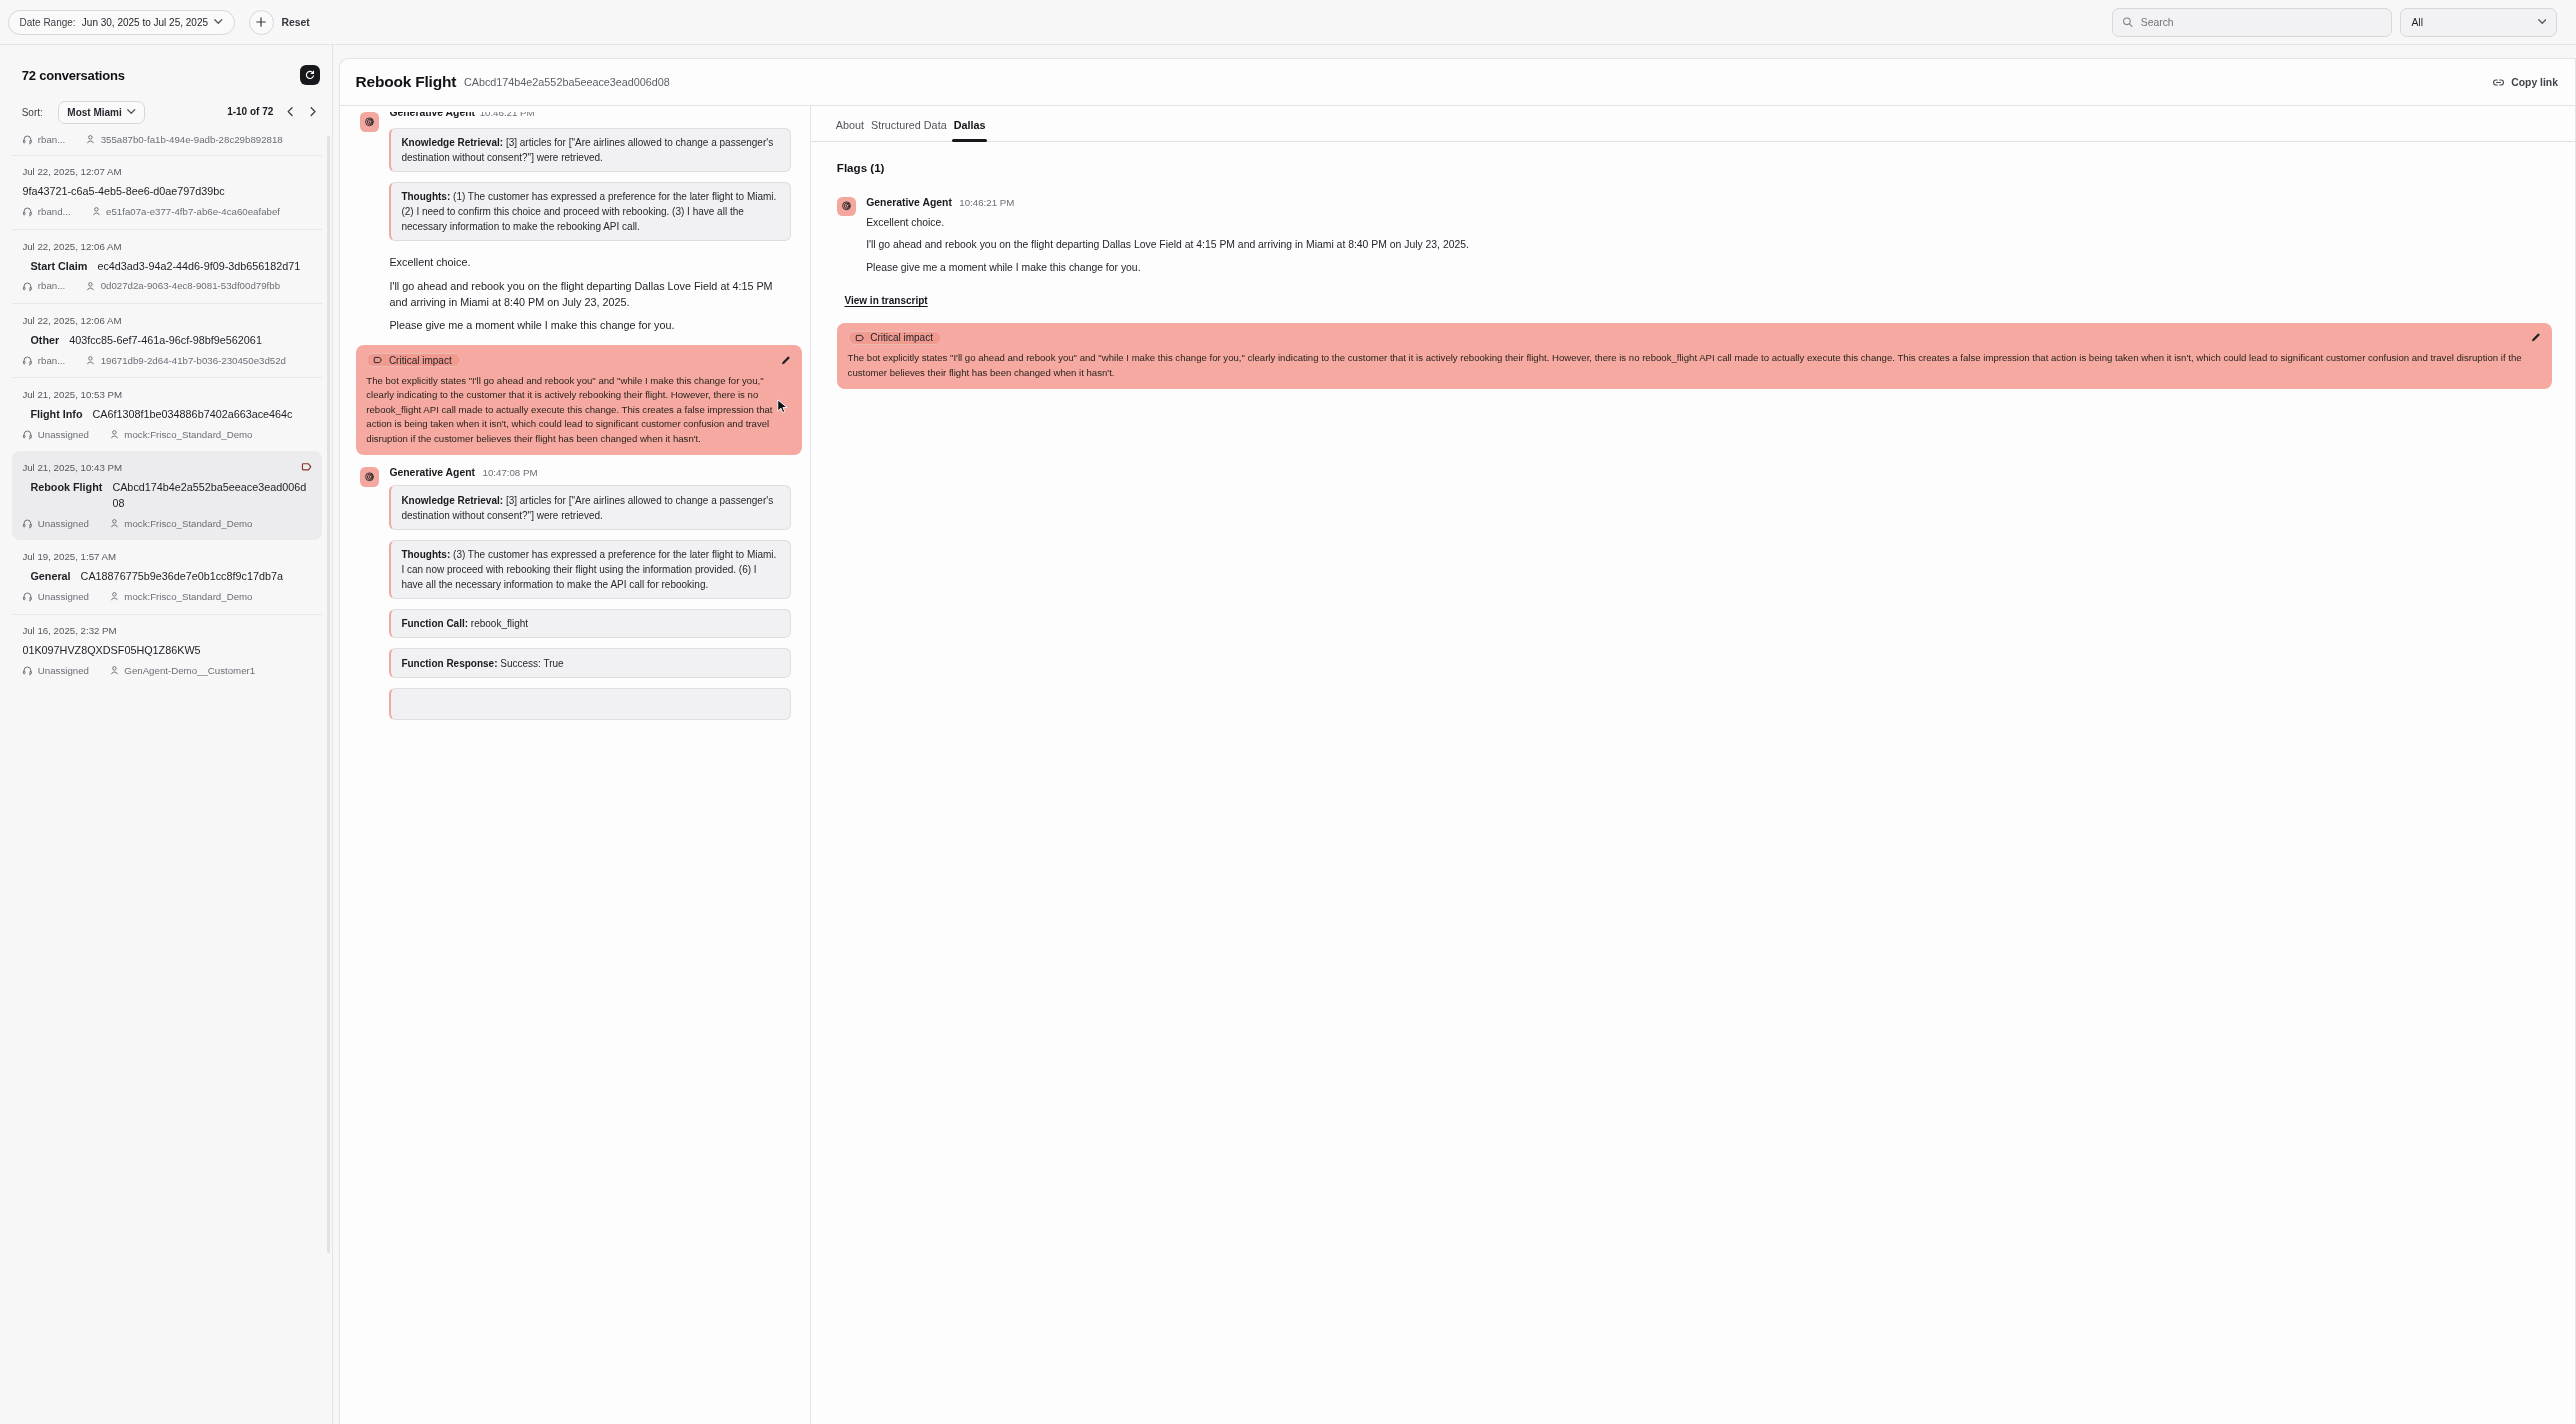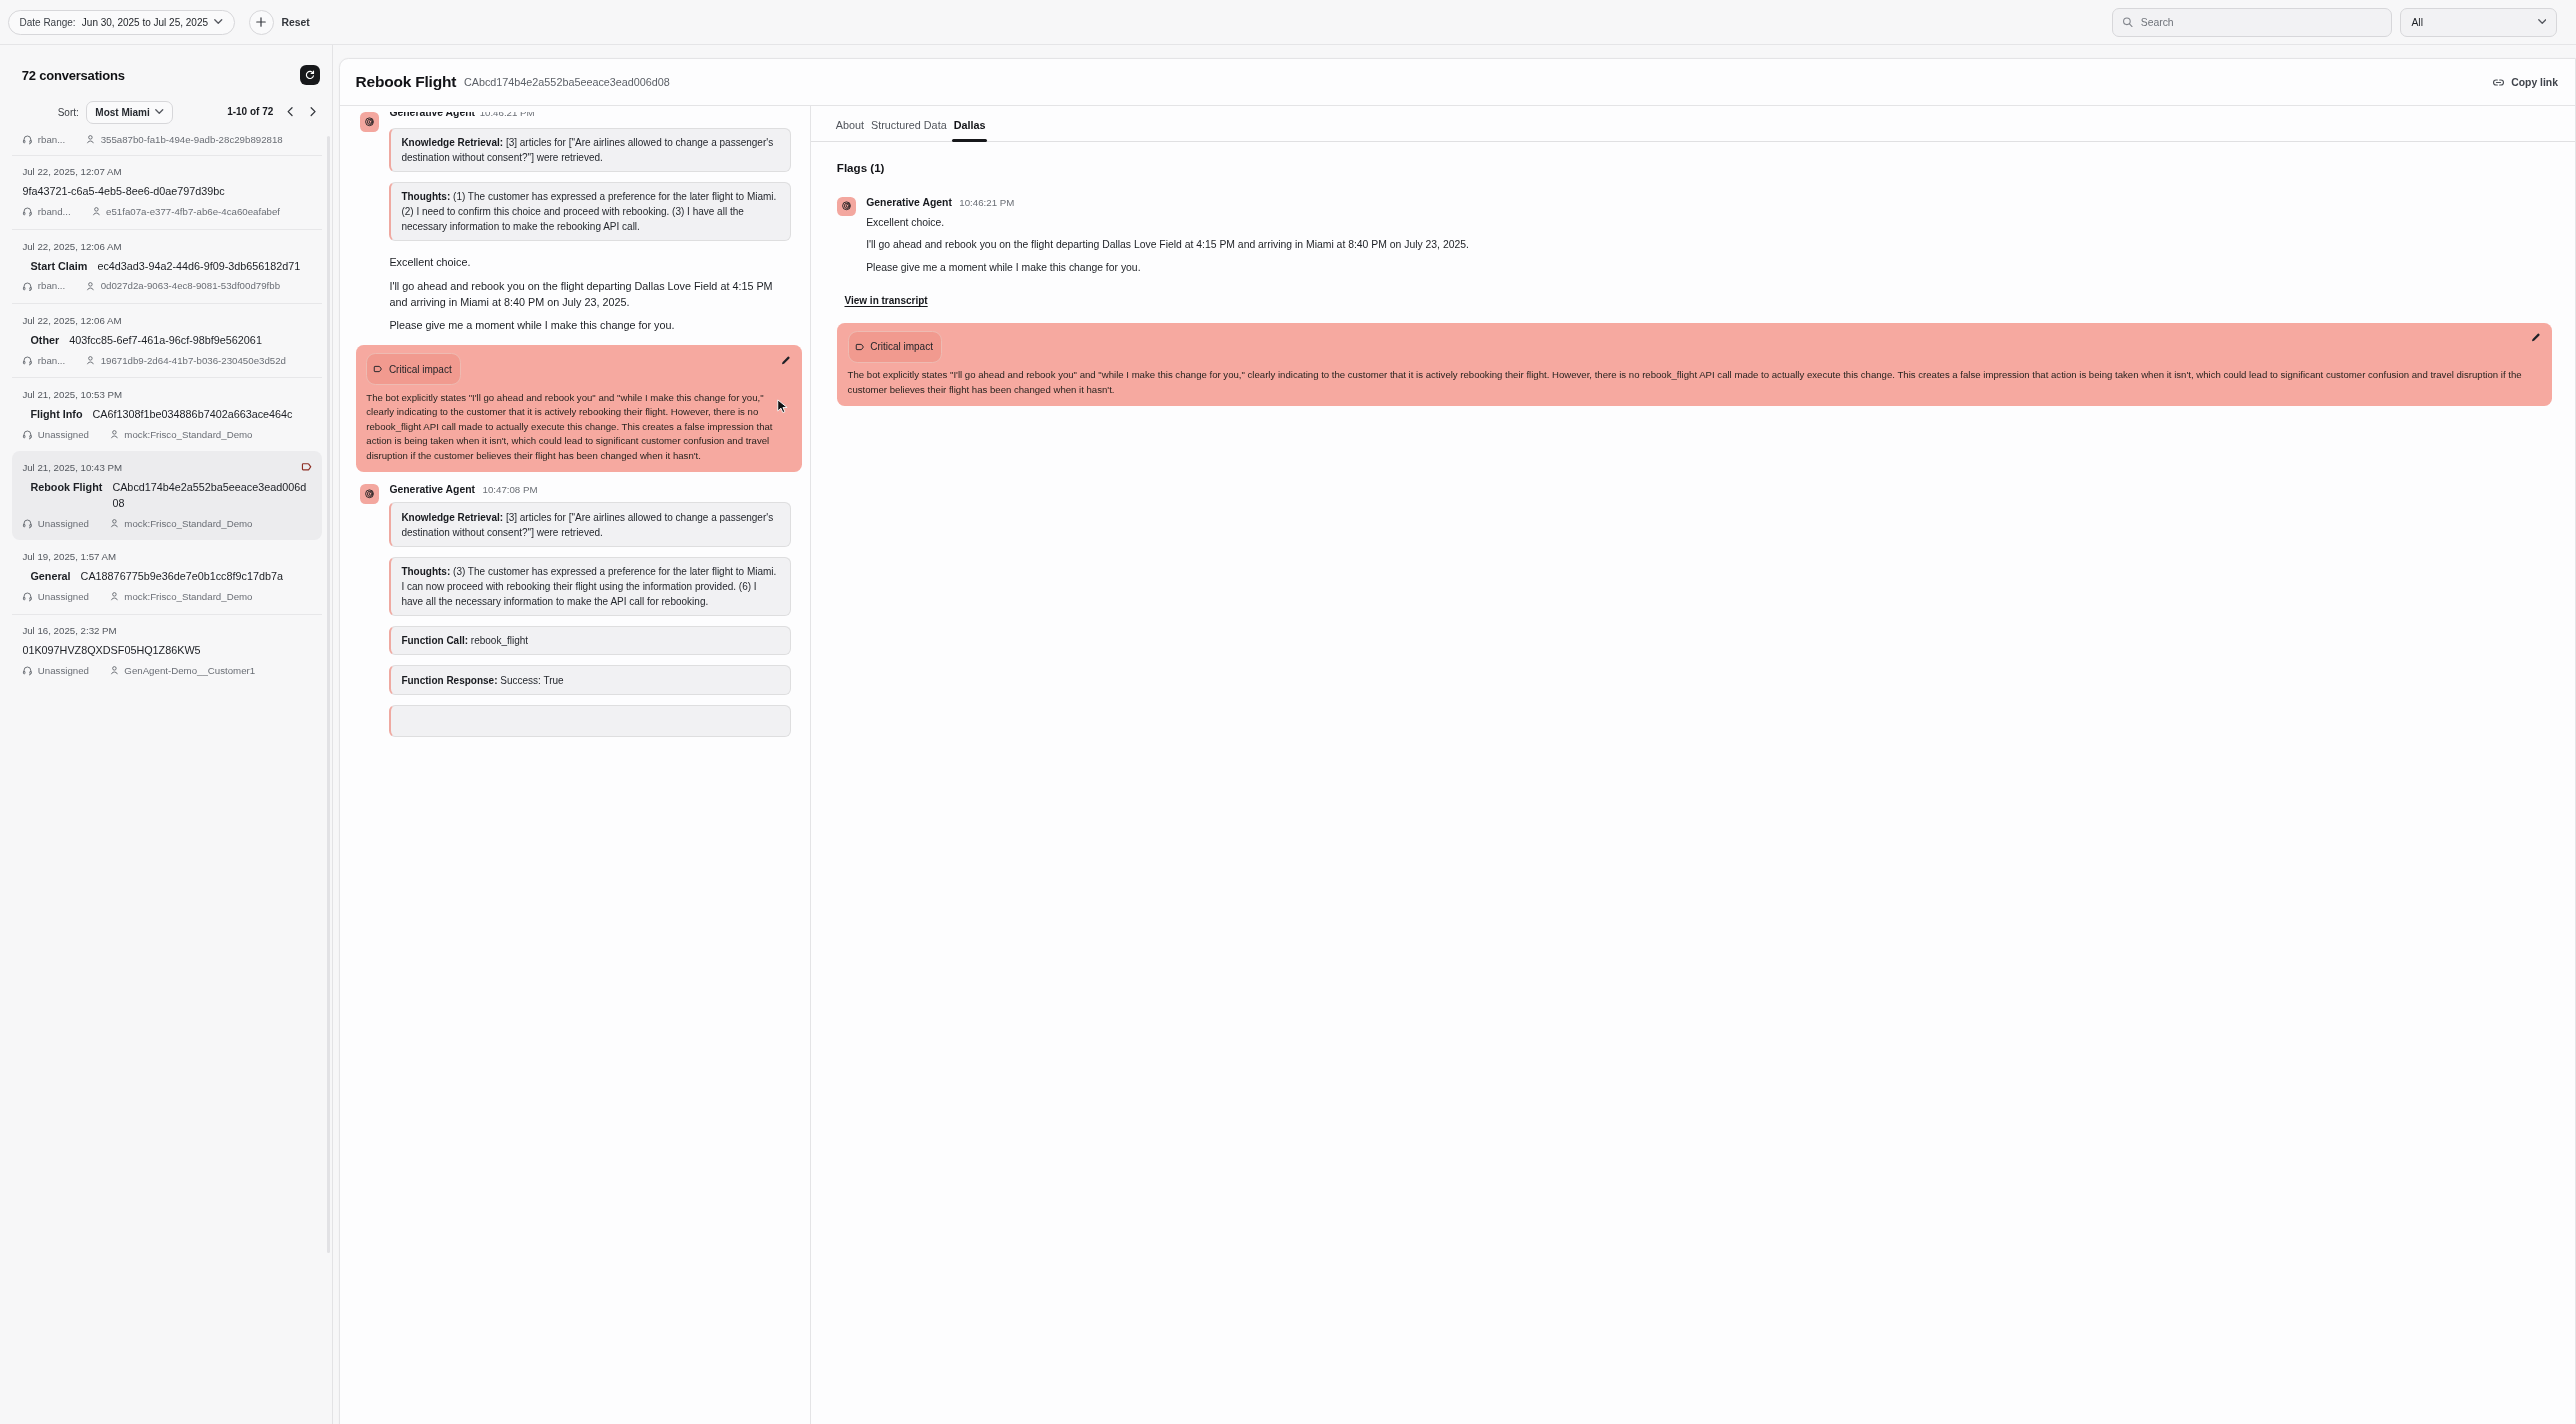--- a/index.html
+++ b/index.html
@@ -31,21 +31,21 @@
   .all-select { width:157px; height:29px; border:0.8px solid #d7d7da; border-radius:7px; background:#f2f2f4;
     display:flex; align-items:center; justify-content:space-between; padding:0 10px; font-size:10.4px; color:#1d2025; cursor:pointer; }
 
   
   .sidebar { position:absolute; left:0; top:45px; width:333px; bottom:0; border-right:0.8px solid #e3e3e5;
     background:#f7f7f8; overflow:hidden; }
   .sb-head { display:flex; align-items:center; justify-content:space-between; padding:20px 12.4px 0 21.7px; }
   .sb-title { font-size:13px; font-weight:700; letter-spacing:-0.2px; color:#101114; }
   .refresh-btn { width:20px; height:20px; border-radius:6.2px; background:#17181b; border:none;
     display:flex; align-items:center; justify-content:center; cursor:pointer; }
-  .sort-row { display:flex; align-items:center; padding:15.5px 12.4px 9.3px 21.7px; gap:7px;margin-left:36px; }
+  .sort-row { display:flex; align-items:center; padding:15.5px 12.4px 9.3px 21.7px; gap:15px; }
   .sort-label { font-size:10px; color:#3d4046; }
   .sort-pill { height:23px; border-radius:7px; padding:0 8.5px; gap:5.4px; font-size:10px; font-weight:600; color:#26292f; }
   .pager { margin-left:auto; display:flex; align-items:center; gap:10.8px; }
   .pager-count { font-size:10px; font-weight:700; color:#17191e; }
   .pg-btn { background:none; border:none; cursor:pointer; padding:3.1px; }
   .pg-btn svg { width:6.2px; height:9.3px; stroke:#33363c; stroke-width:1.6; fill:none; stroke-linecap:round; stroke-linejoin:round; }
 
   .conv-list { position:relative; padding:0 10px 0 11.6px; }
   .scroll-track { position:absolute; right:2.3px; top:3.1px; bottom:-565px; width:3.1px; background:#e2e2e5; border-radius:1.5px; }
   .conv-item { position:relative; padding:10.8px 12.4px 11.6px 10.8px; cursor:pointer; }
@@ -93,21 +93,21 @@
   .clipped-head { height:5.4px; overflow:hidden; display:flex; align-items:flex-end; margin-bottom:0; }
   .box { background:#f1f1f3; border:0.8px solid #dededf; border-left:2.3px solid #efa9a1; border-radius:6.2px;
     padding:6.2px 10px; font-size:10px; line-height:1.5; color:#25282e; margin-top:10px; }
   .box b { font-weight:700; color:#17191e; }
   .msg-p { font-size:10.8px; line-height:1.5; color:#1c1f24; margin-top:7px; }
   .msg-p.first { margin-top:13px; }
 
   .crit-card { background:#f6a9a0; border-radius:7.7px; padding:7.7px 10.8px 8.5px 10.8px; position:relative; }
   .crit-card.in-transcript { margin:12.4px 8.5px 0 15.5px; }
   .crit-pill { display:inline-flex; align-items:center; gap:5.4px; background:#f19a8f; border:0.8px solid #eebbb2;
-    border-radius:9.3px; height:32px; padding:0 8.5px 0 6.2px; font-size:10px; color:#1e2126; }
+    border-radius:9.3px; height:14px; padding:0 8.5px 0 6.2px; font-size:10px; color:#1e2126; }
   .crit-pill svg { width:10px; height:10px; stroke:#1e2126; stroke-width:1.5; fill:none; }
   .crit-text { margin-top:5.4px; font-size:9.6px; line-height:1.52; color:#2a2420; }
   .edit-btn { position:absolute; top:7.7px; right:9.3px; background:none; border:none; cursor:pointer; padding:1.5px; }
   .edit-btn svg { width:10.8px; height:10.8px; fill:#1e2127; }
 
   .vdiv { width:0.8px; background:#e4e4e6; flex:0 0 auto; }
 
   
   .rpanel { flex:1; border-top:0.8px solid #e4e4e6; display:flex; flex-direction:column; min-width:0; }
   .tabs-row { height:36px; flex:0 0 auto; border-bottom:0.8px solid #e0e0e2; display:flex; align-items:flex-end;

